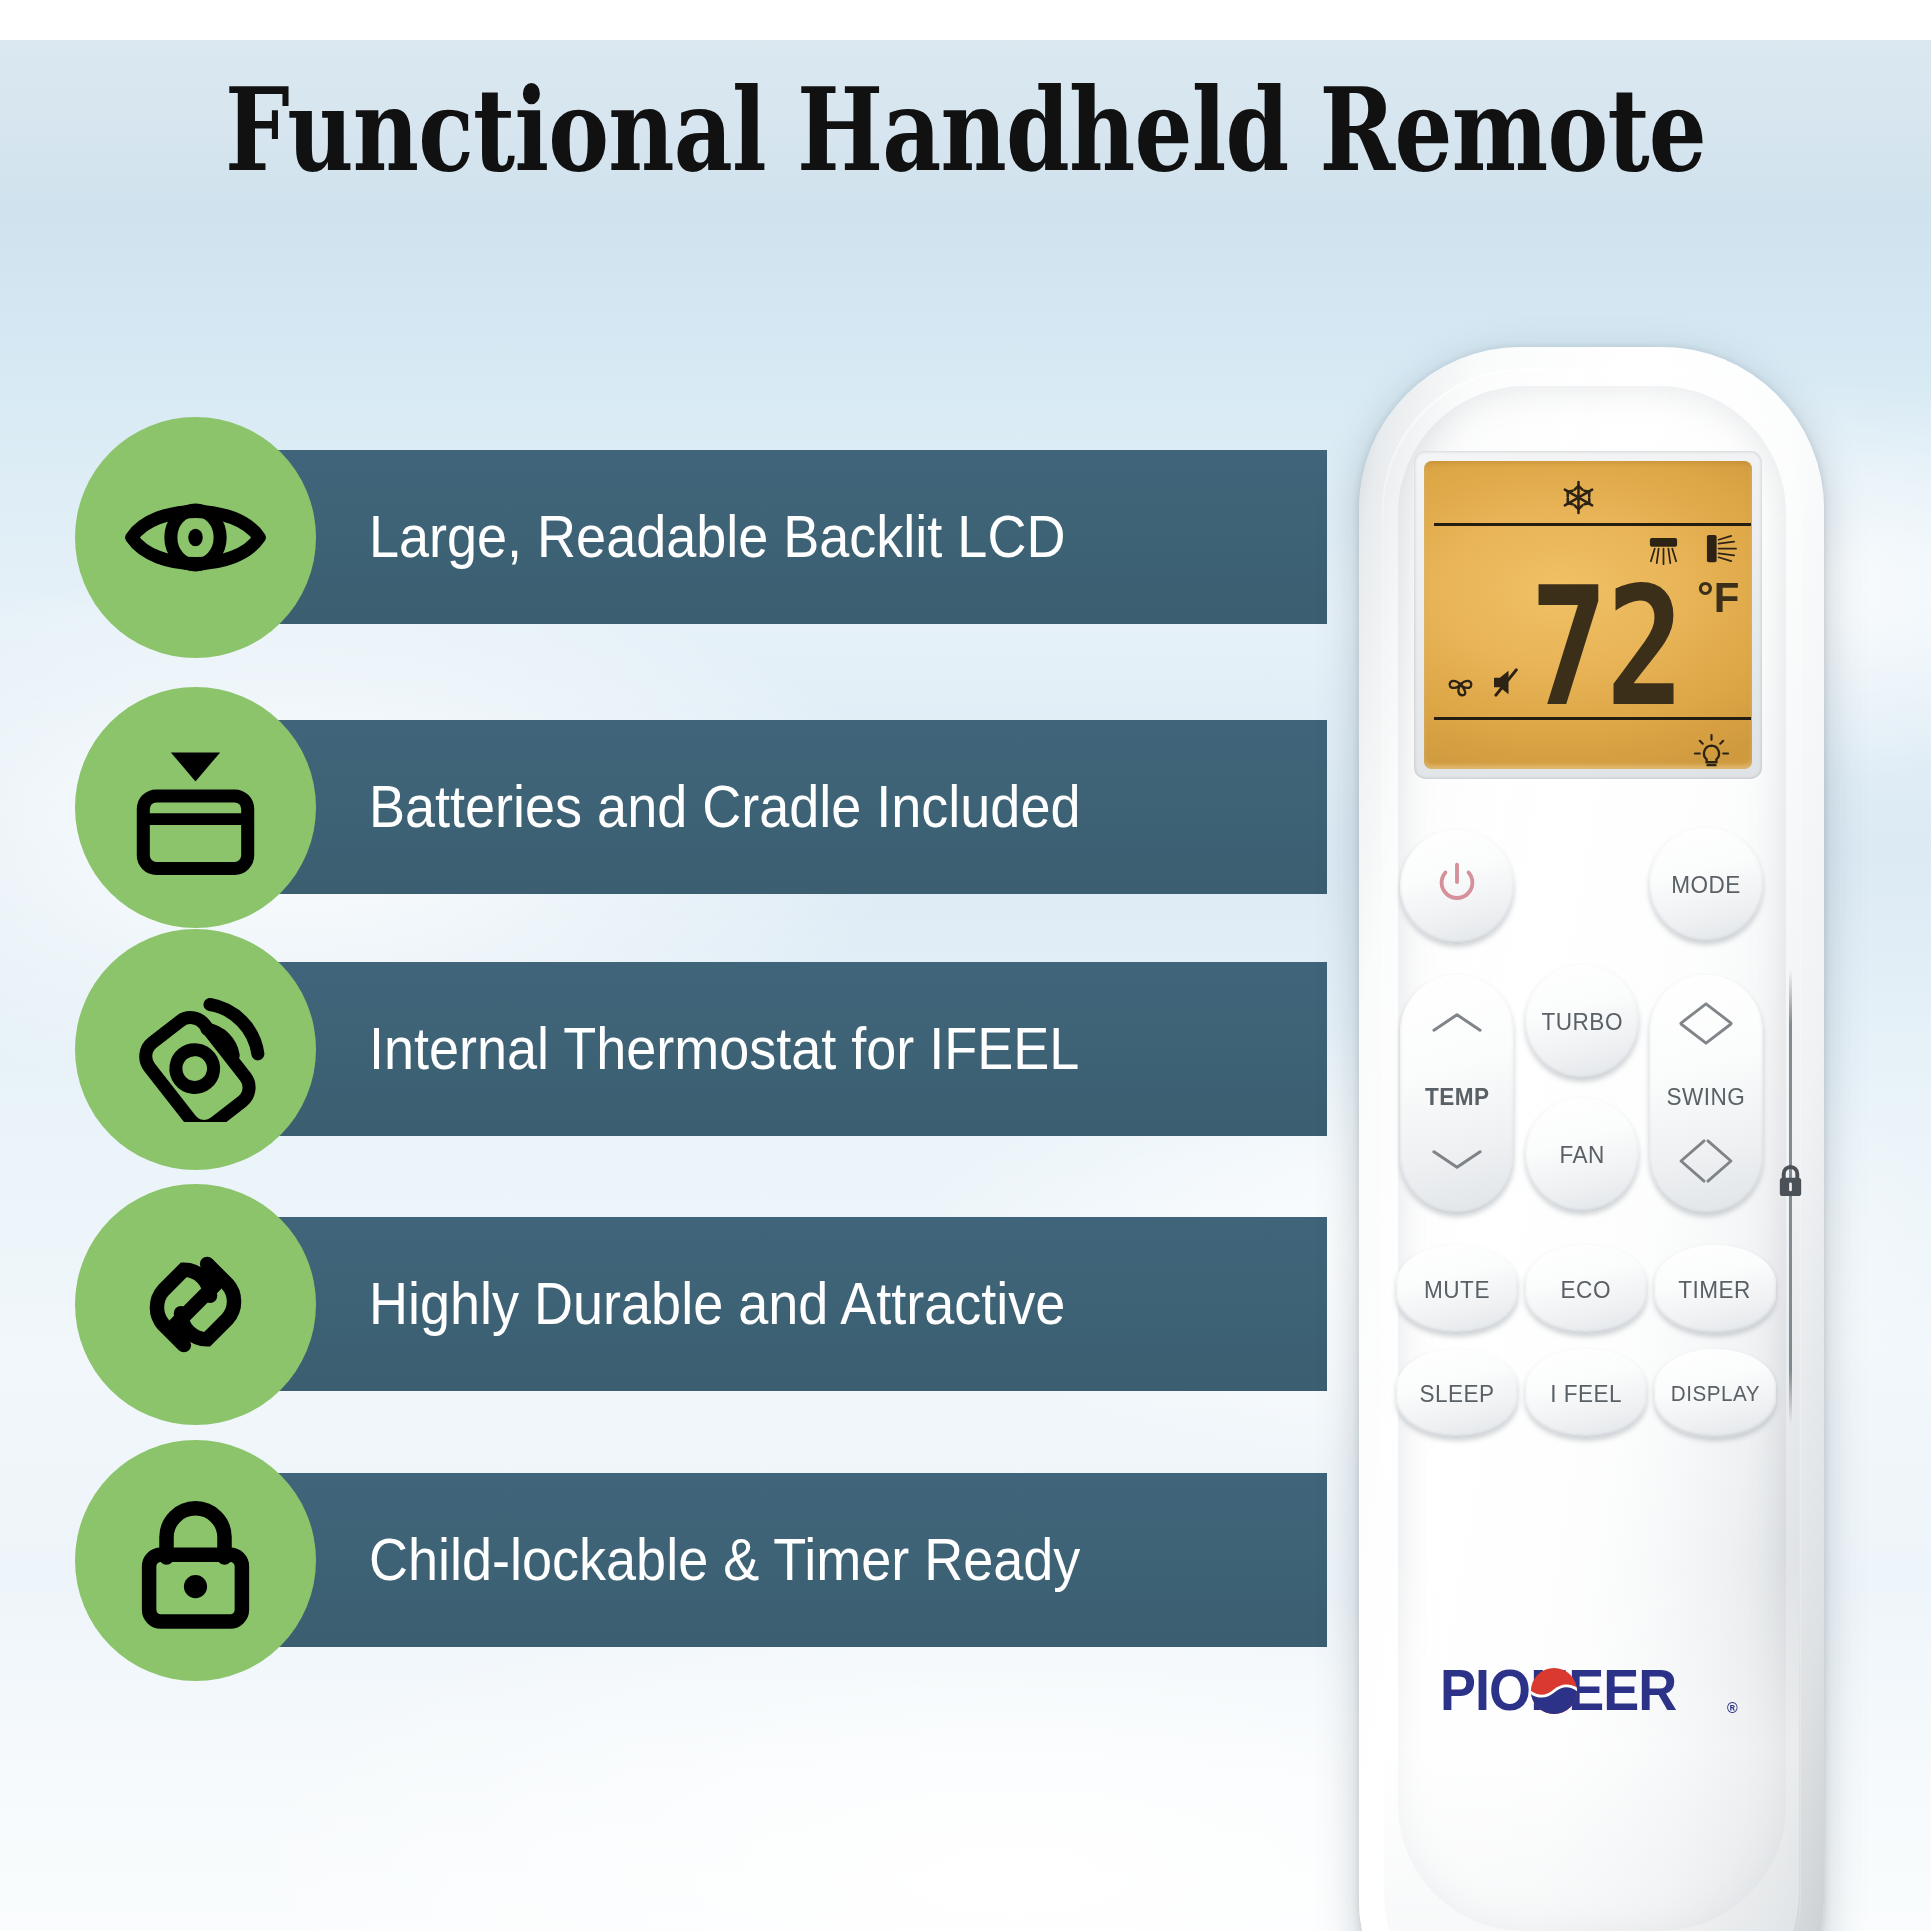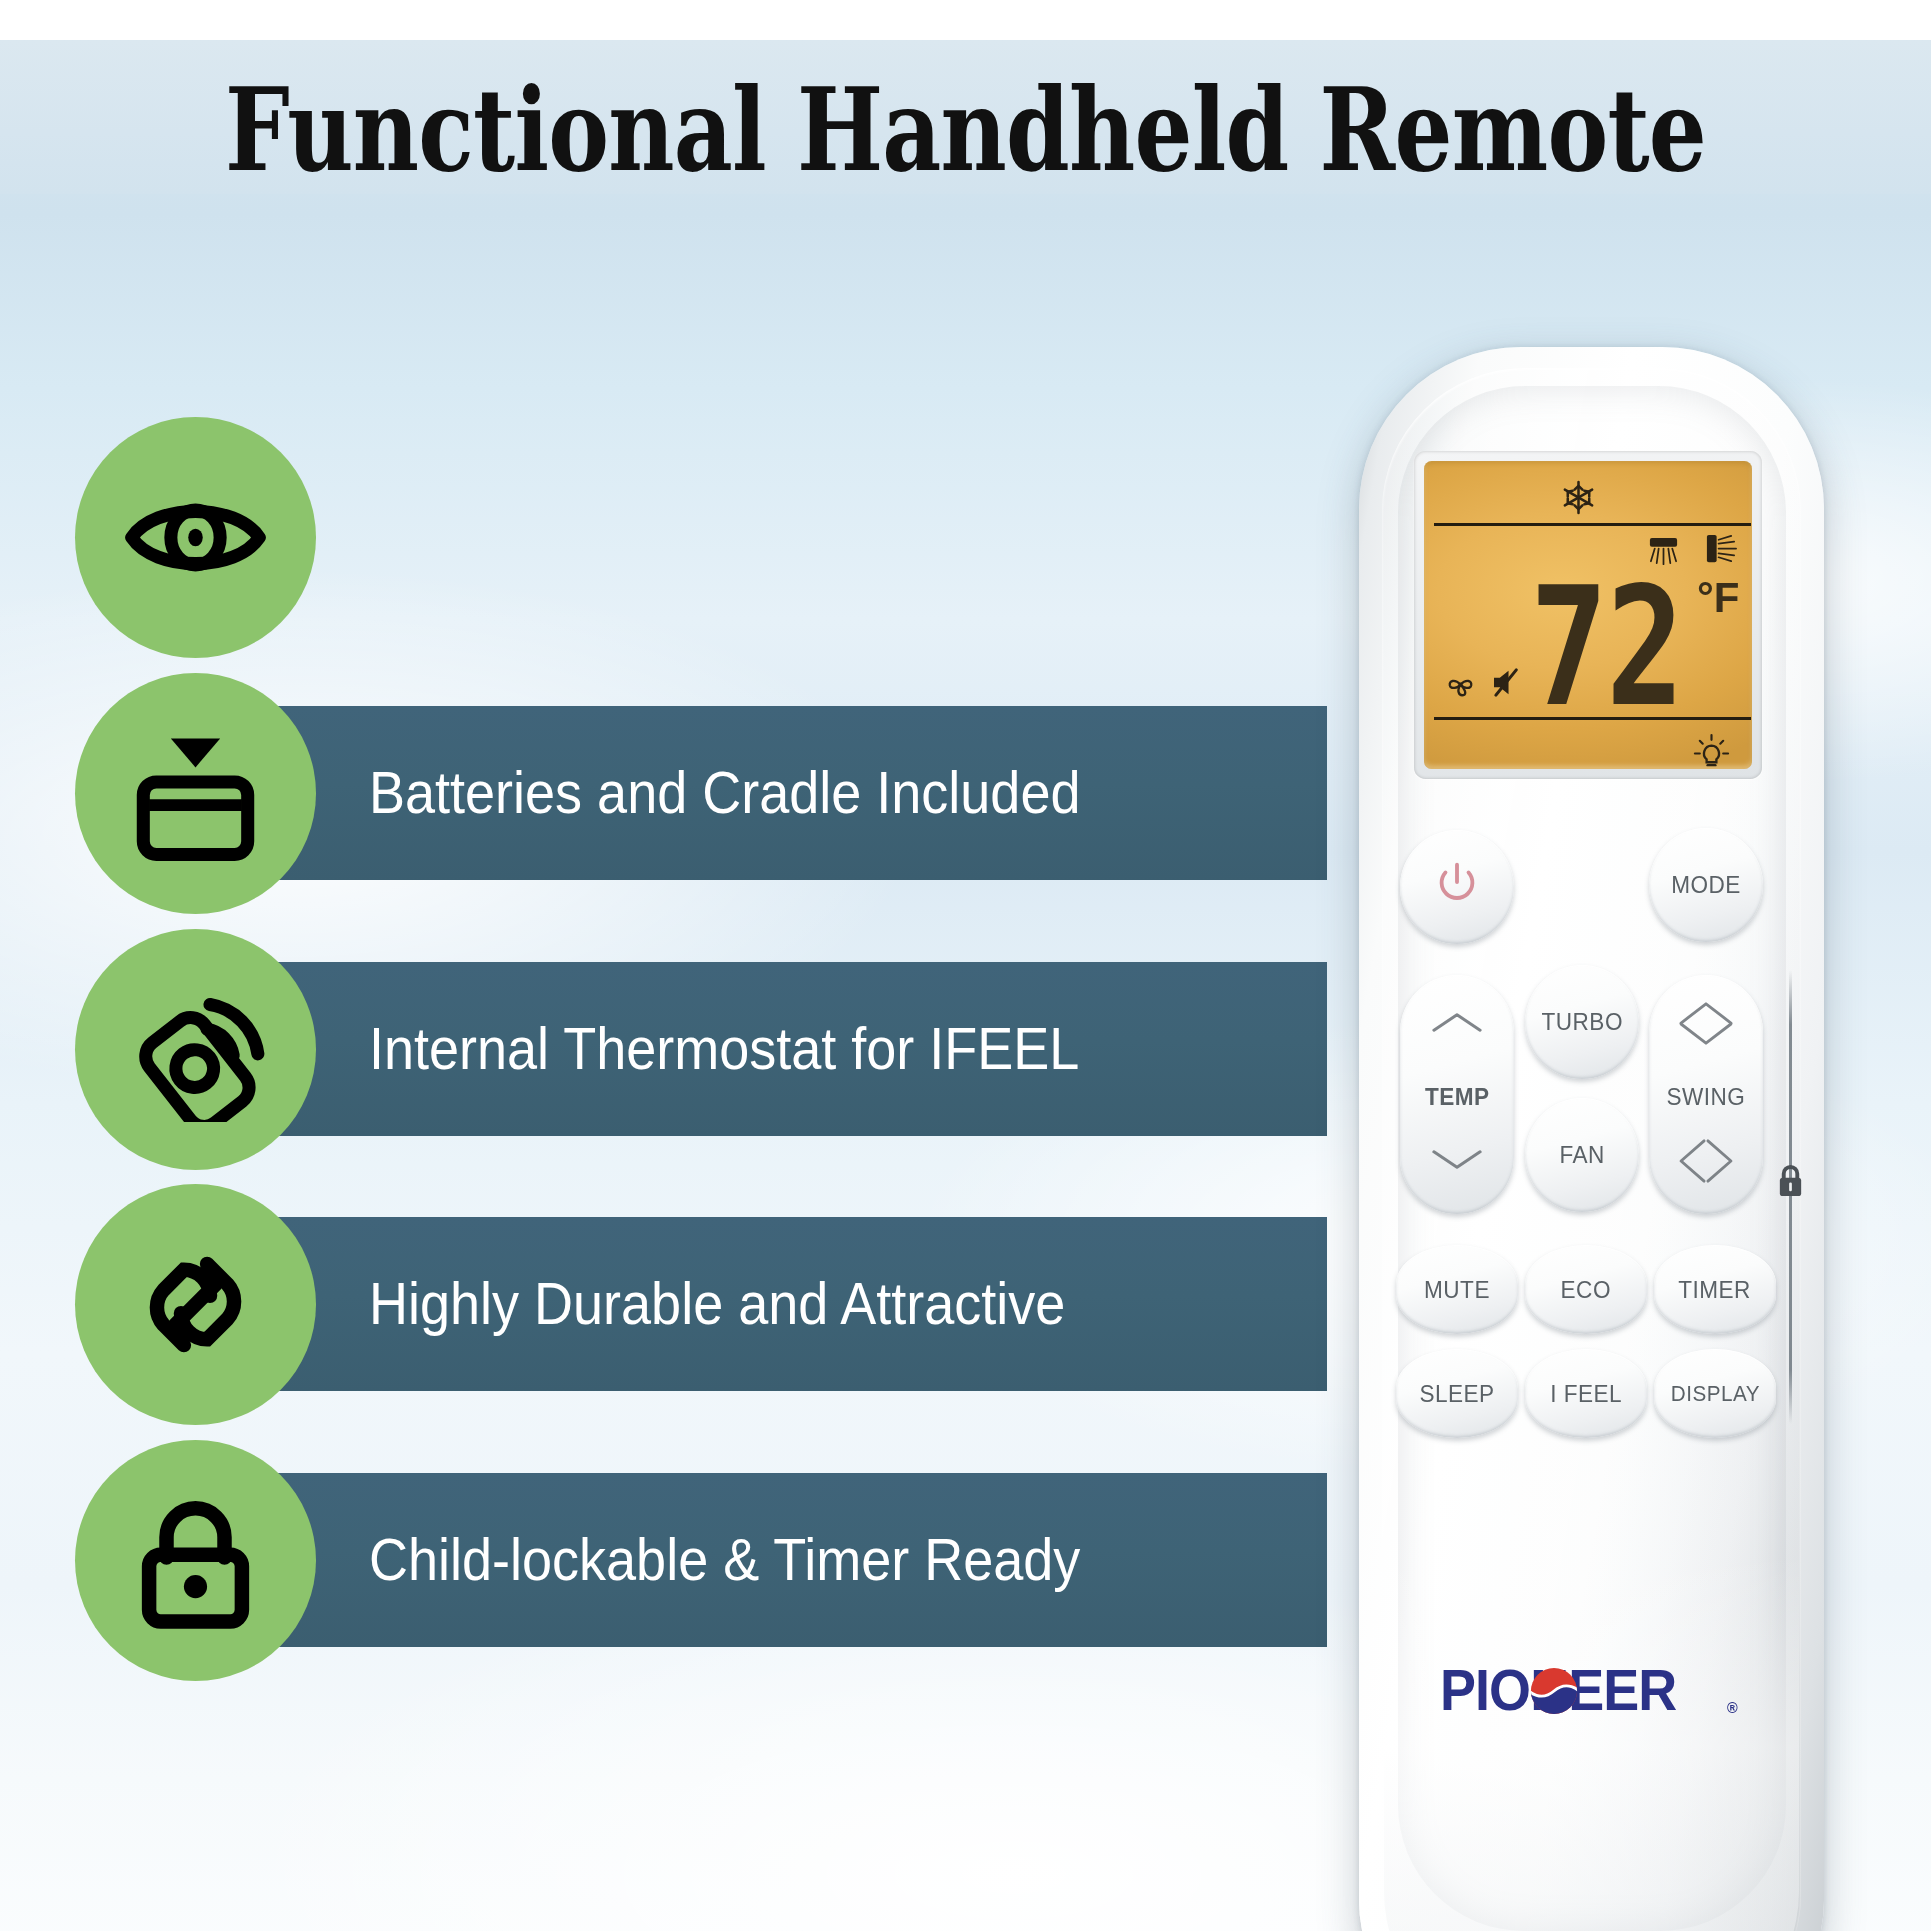--- a/index.html
+++ b/index.html
@@ -303,32 +303,35 @@
 </head>
 <body>
 
 <div id="stage">
 
   <div id="header-band">
     <div id="page-title">Functional Handheld Remote</div>
   </div>
 
   <div class="feature-row" style="top:367px;">
+    <div class="feature-bar">
+      <div class="feature-text">Large, Readable Backlit LCD</div>
+    </div>
     <div class="feature-circle">
       <span>
         <svg width="145" height="145" viewBox="0 0 100 100">
           <path d="M6 50 C22 26 78 26 94 50 C78 74 22 74 6 50 Z" fill="none" stroke="#000" stroke-width="9" stroke-linejoin="round"></path>
           <ellipse cx="50" cy="50" rx="17" ry="19" fill="none" stroke="#000" stroke-width="9"></ellipse>
           <ellipse cx="50" cy="50" rx="5" ry="6" fill="#000"></ellipse>
         </svg>
       </span>
     </div>
   </div>
 
-  <div class="feature-row" style="top:623px;">
+  <div class="feature-row" style="top:637px;">
     <div class="feature-bar">
       <div class="feature-text">Batteries and Cradle Included</div>
     </div>
     <div class="feature-circle">
       <span>
         <svg width="145" height="145" viewBox="0 0 100 100">
           <path d="M33 12 L67 12 L50 32 Z" fill="#000"></path>
           <rect x="14" y="42" width="72" height="50" rx="9" ry="9" fill="none" stroke="#000" stroke-width="9"></rect>
           <line x1="18" y1="58" x2="82" y2="58" stroke="#000" stroke-width="8"></line>
         </svg>

